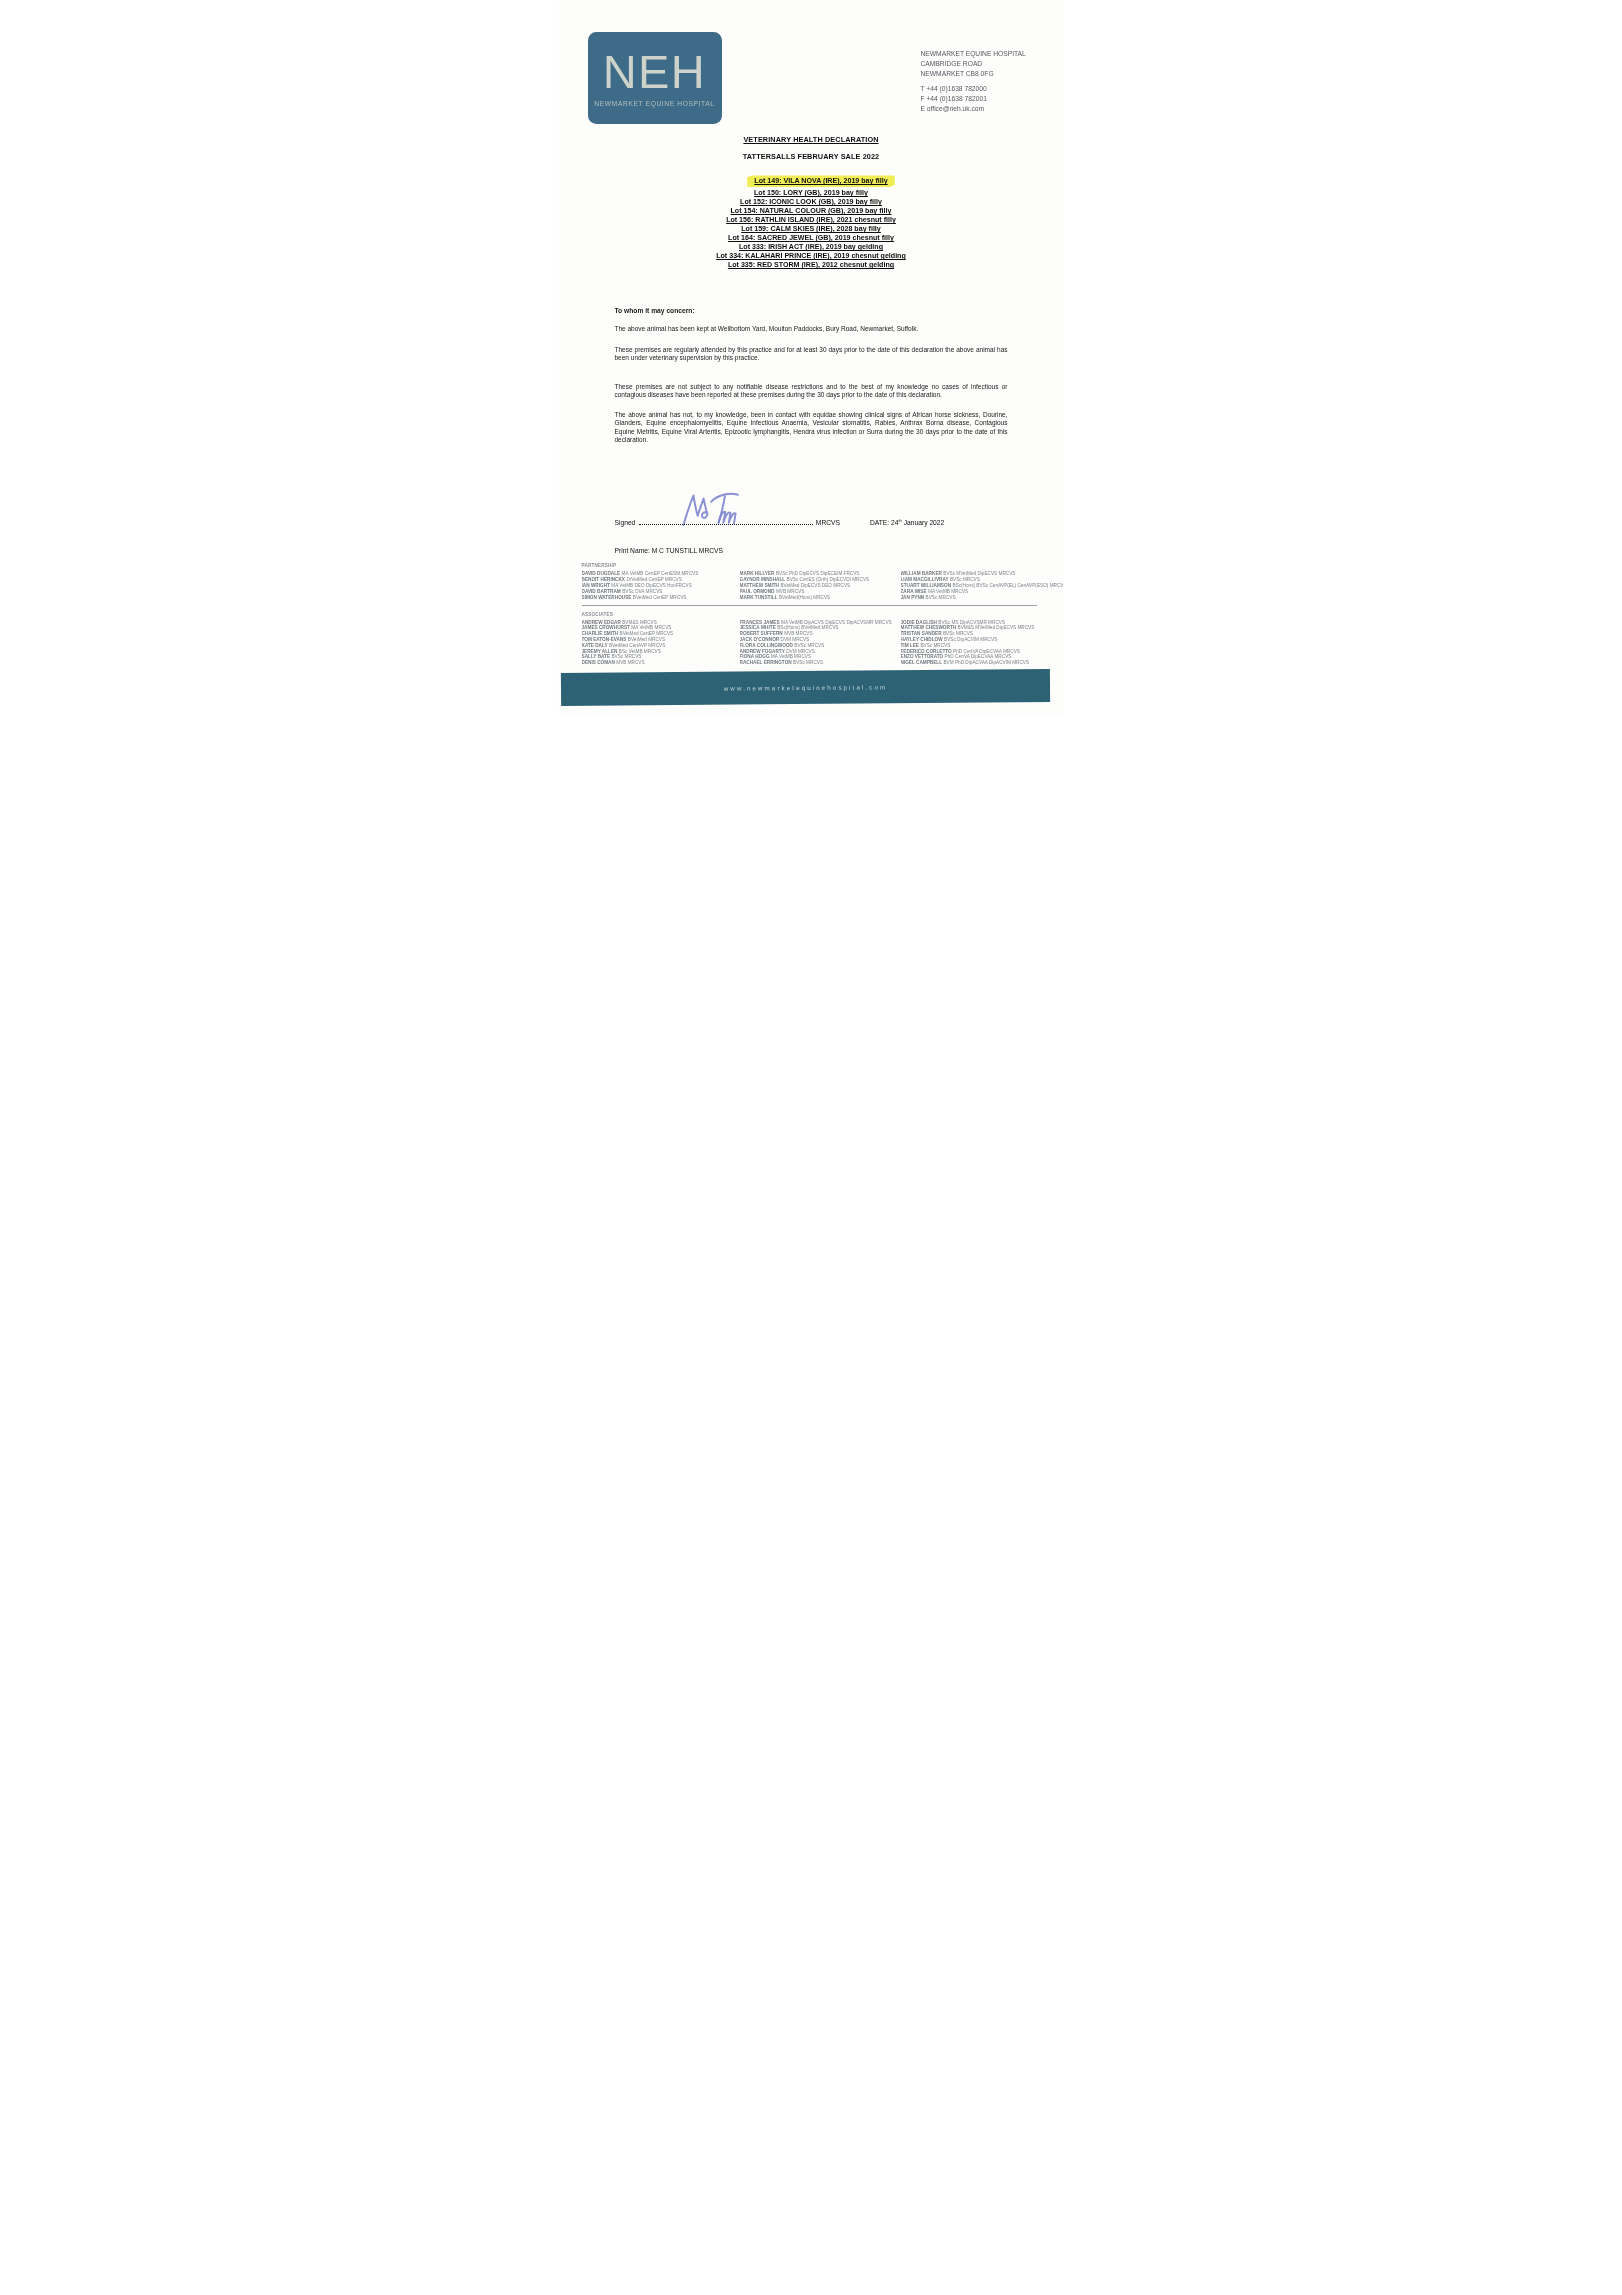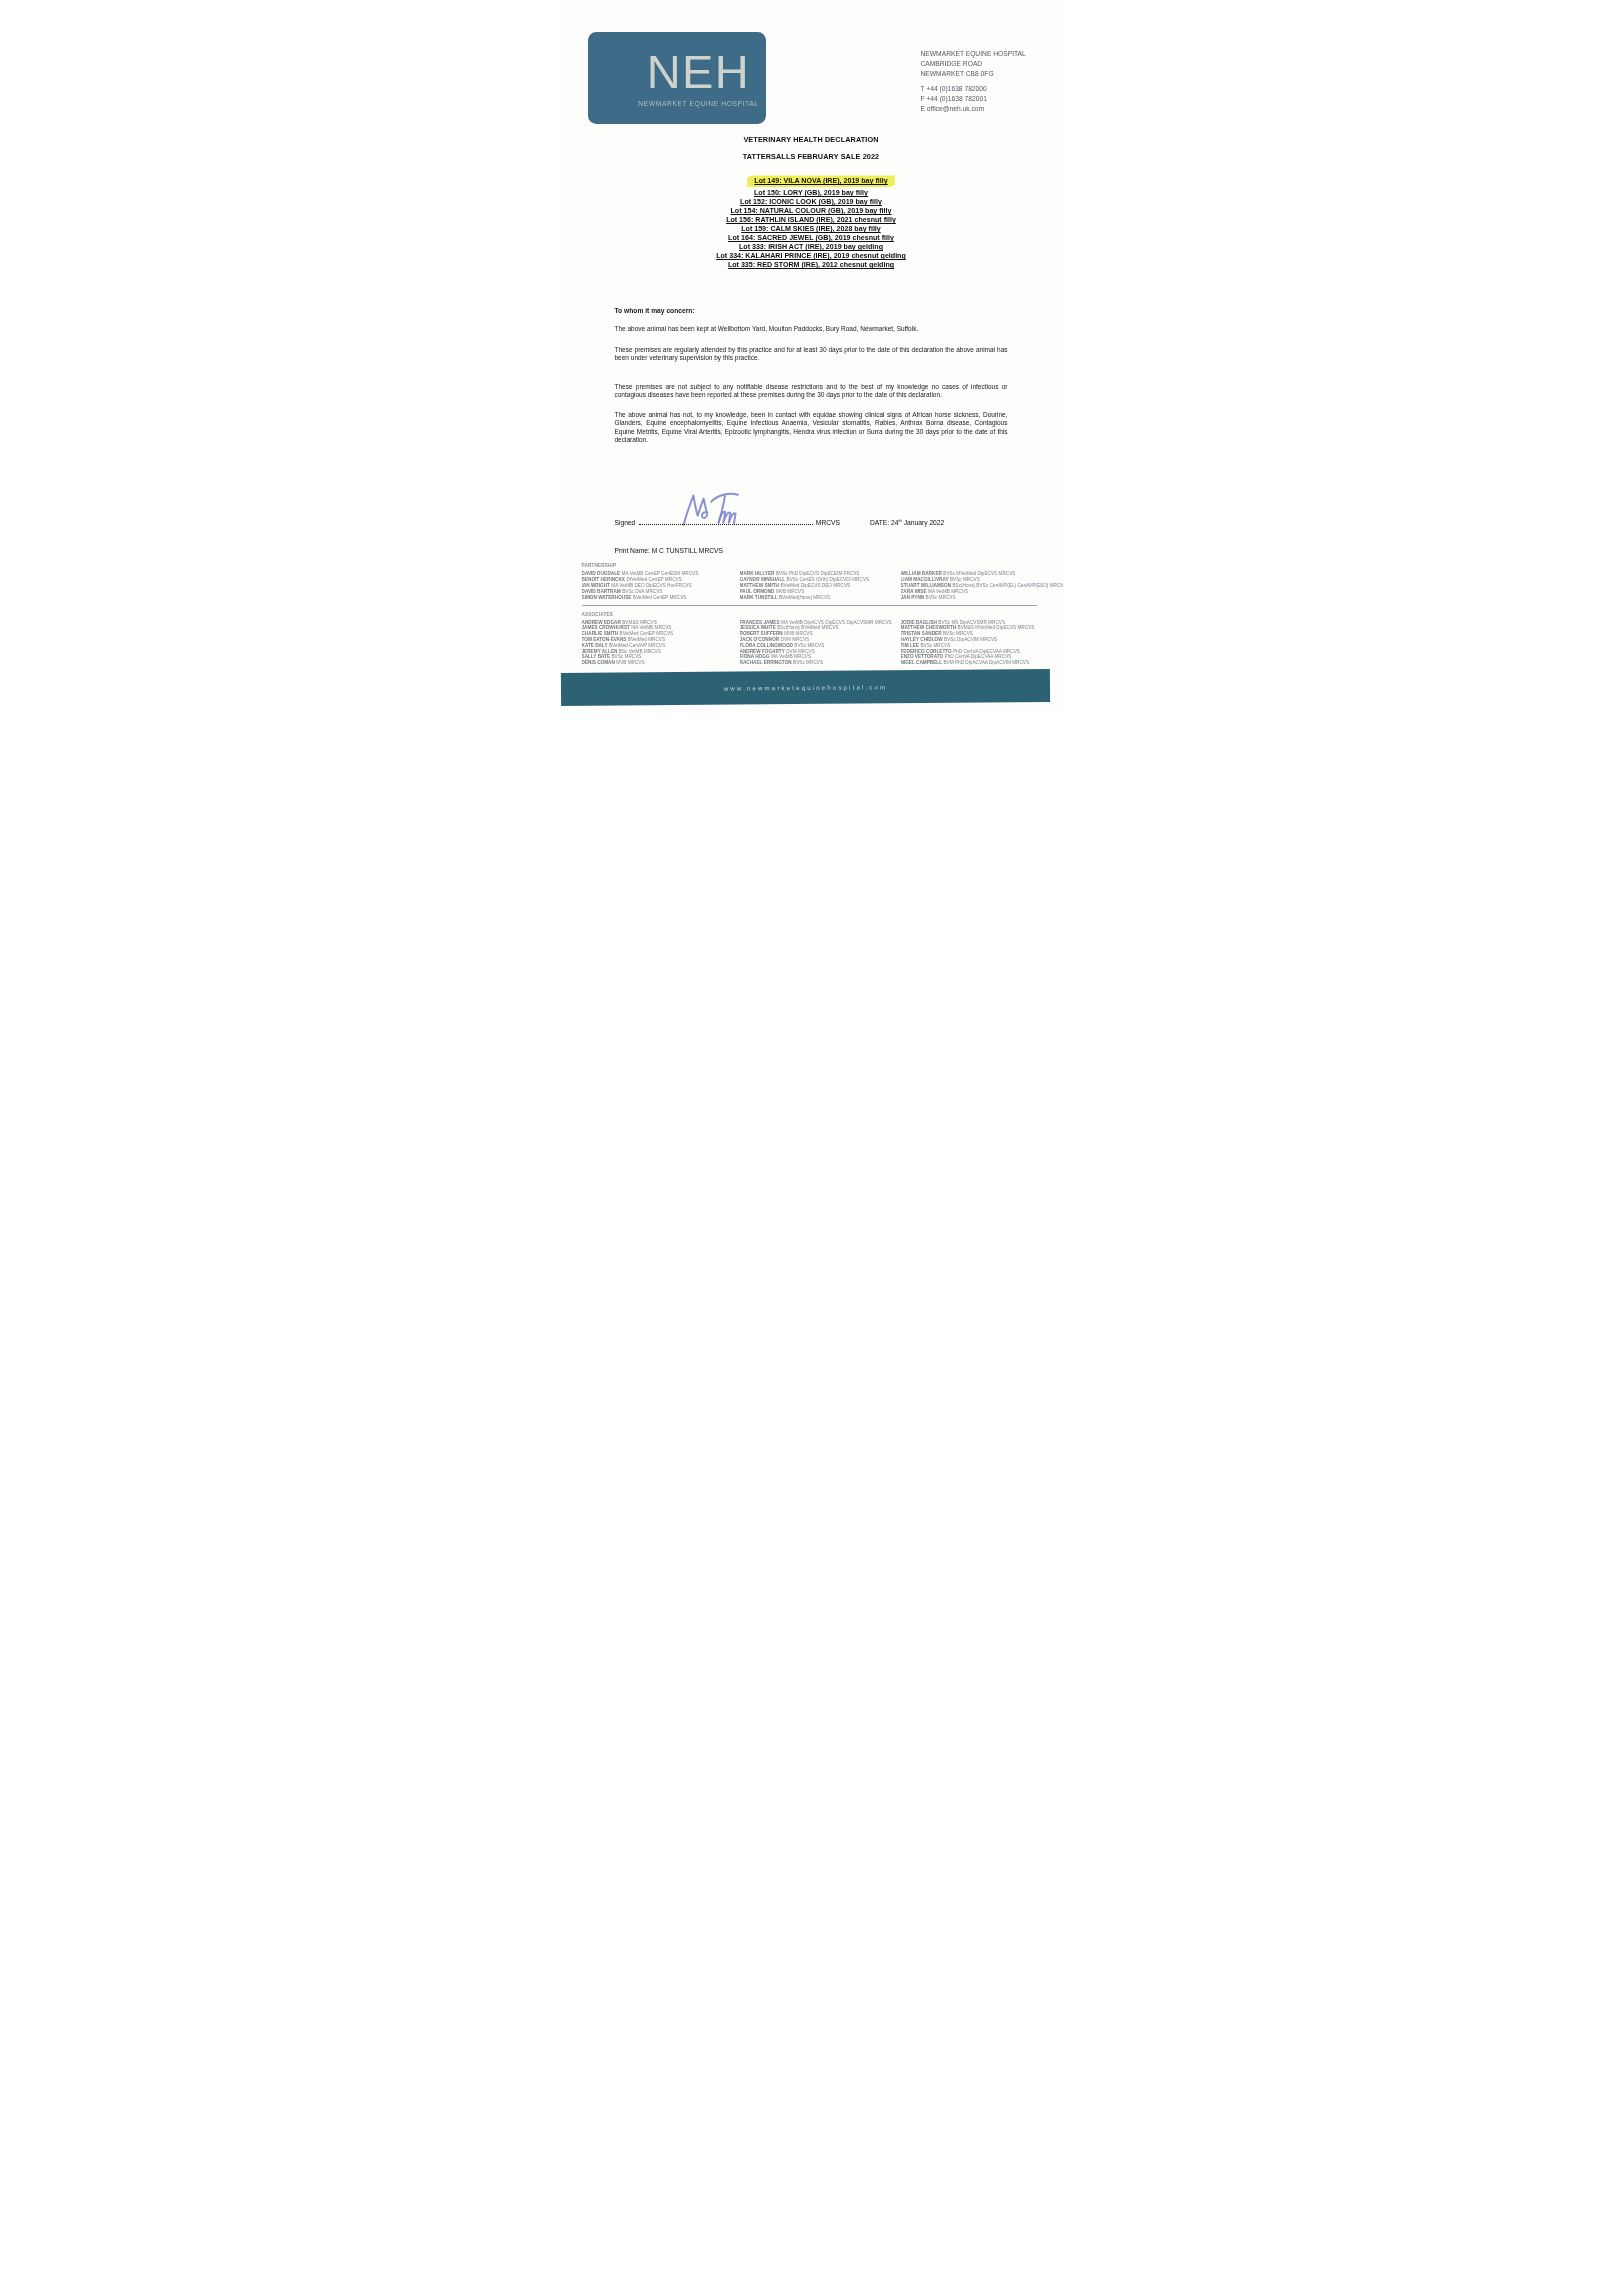--- a/index.html
+++ b/index.html
@@ -11,41 +11,41 @@
   html,body{margin:0;padding:0;background:#ffffff;}
   .page{
     position:relative;width:505px;height:714px;margin:0 auto;
     background:#fdfdfc;overflow:hidden;
     font-family:"Liberation Sans",sans-serif;color:#181818;
   }
   
   .logo{
     position:absolute;left:29px;top:32px;width:134px;height:92px;
     background:var(--logo-teal);border-radius:8.3px;
-    display:flex;flex-direction:column;align-items:center;justify-content:center;padding-left:44px;
+    display:flex;flex-direction:column;align-items:center;justify-content:center;
   }
   .logo-abbr{
     font-size:47px;line-height:0.95;color:#cdd2ca;letter-spacing:1.4px;
     font-weight:400;margin-top:1.8px;
   }
   .logo-sub{
     font-size:6.7px;color:#b3bfbe;letter-spacing:0.6px;margin-top:5.5px;white-space:nowrap;
   }
   
   .address{
     position:absolute;left:362px;top:49px;
     font-size:6.7px;line-height:10px;color:#54585f;
   }
   .address .gap{height:4.6px;}
   
   .doc-title,.sale-subtitle{
     position:absolute;left:0;width:100%;text-align:center;
     font-weight:bold;font-size:7.3px;color:#0e0e0e;letter-spacing:0.1px;
   }
-  .doc-title{top:135px;}
+  .doc-title{top:135px;text-decoration:underline;}
   .sale-subtitle{top:152px;}
   
   .lots{
     position:absolute;top:177px;left:0;width:100%;text-align:center;
     font-weight:bold;font-size:7.1px;color:#0e0e0e;
   }
   .lot-line{line-height:9px;}
   .lot-line.hl-line{margin-bottom:3.2px;}
   .lot-text{
     text-decoration:underline;text-underline-offset:1.4px;text-decoration-thickness:0.7px;

